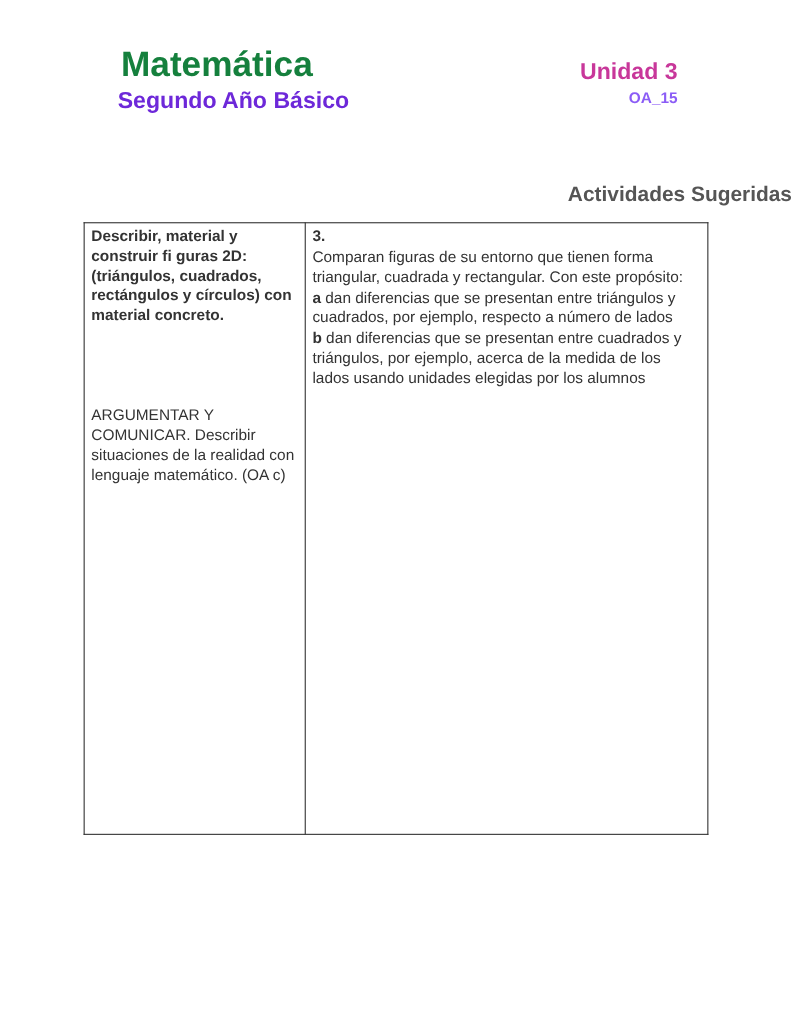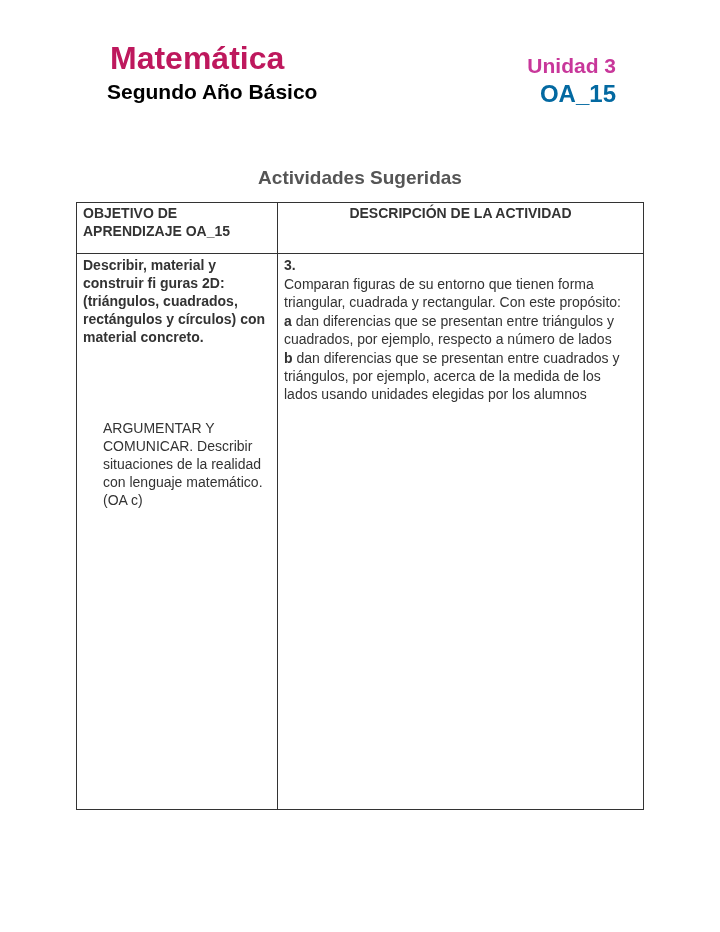--- a/index.html
+++ b/index.html
@@ -1,50 +1,46 @@
 <!DOCTYPE html>
 <html><head>
 <meta charset="utf-8">
 <style>
   html, body { margin:0; padding:0; background:#ffffff; }
   body { width:720px; height:932px; position:relative; font-family:"Liberation Sans", sans-serif; overflow:hidden; }
-  .title { position:absolute; left:110px; top:42px; font-size:32px; font-weight:bold; color:#be185d; line-height:1; }
-  .subtitle { position:absolute; left:107px; top:81px; font-size:21px; font-weight:bold; color:#000000; line-height:1; }
+  .title { position:absolute; left:110px; top:42px; font-size:32px; font-weight:bold; color:#15803d; line-height:1; }
+  .subtitle { position:absolute; left:107px; top:81px; font-size:21px; font-weight:bold; color:#6d28d9; line-height:1; }
   .unit { position:absolute; right:104px; top:55px; font-size:21px; font-weight:bold; color:#c8379a; line-height:1; text-align:right; }
-  .oa { position:absolute; right:104px; top:82px; font-size:24px; font-weight:bold; color:#0369a1; line-height:1; }
-  .section { position:absolute; left:0; width:720px; top:167px; text-align:center; font-size:19px; font-weight:bold; color:#555; }
+  .oa { position:absolute; right:104px; top:82px; font-size:14px; font-weight:bold; color:#8b5cf6; line-height:1; }
+  .section { position:absolute; left:0; width:720px; top:167px; text-align:right; font-size:19px; font-weight:bold; color:#555; }
   table { position:absolute; left:76px; top:202px; width:568px; border-collapse:collapse; table-layout:fixed; }
   td { border:1.5px solid #333; vertical-align:top; padding:0 6px; color:#333; font-size:14px; line-height:18px; }
   .c1 { width:188px; }
   .hdr td { height:49px; font-weight:bold; padding-top:1px; }
   .hdr .h2 { text-align:center; }
   .body td { height:555px; }
   .obj { font-weight:bold; margin-top:2px; }
-  .skill { margin-top:73px;margin-left:20px; }
+  .skill { margin-top:73px; }
   .num { font-weight:bold; margin-top:2px; }
   .para { margin-top:1px; }
   .para.first { }
   b { font-weight:bold; }
 </style>
 </head>
 <body>
 
 <div class="title">Matemática</div>
 <div class="subtitle">Segundo Año Básico</div>
 <div class="unit">Unidad 3</div>
 <div class="oa">OA_15</div>
 
 <div class="section">Actividades Sugeridas</div>
 
 <table>
   <tbody>
-      <tr class="hdr">
-    <td class="c1">OBJETIVO DE APRENDIZAJE OA_15</td>
-    <td class="h2">DESCRIPCIÓN DE LA ACTIVIDAD</td>
-  </tr>
   <tr class="body">
     <td class="c1">
       <div class="obj">Describir, material y construir fi guras 2D: (triángulos, cuadrados, rectángulos y círculos) con material concreto.</div>
       <div class="skill">ARGUMENTAR Y COMUNICAR. Describir situaciones de la realidad con lenguaje matemático. (OA c)</div>
     </td>
     <td>
       <div class="num">3.</div>
       <div class="para first">Comparan figuras de su entorno que tienen forma triangular, cuadrada y rectangular. Con este propósito:</div>
       <div class="para"><b>a</b><span> dan diferencias que se presentan entre triángulos y cuadrados, por ejemplo, respecto a número de lados</span></div>
       <div class="para"><b>b</b><span> dan diferencias que se presentan entre cuadrados y triángulos, por ejemplo, acerca de la medida de los lados usando unidades elegidas por los alumnos</span></div>

